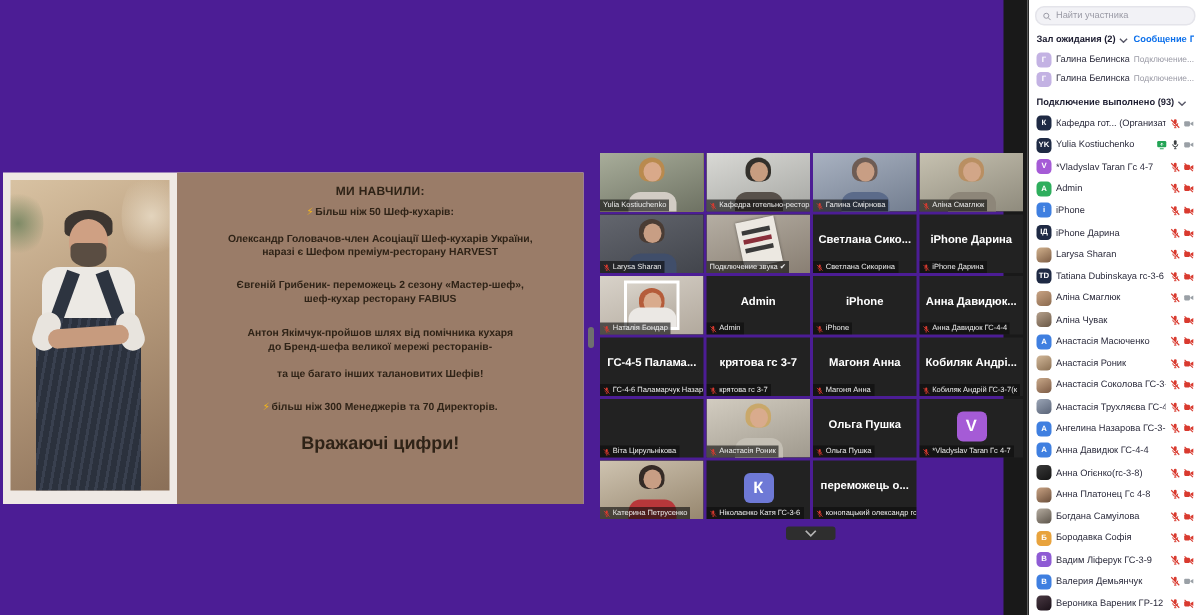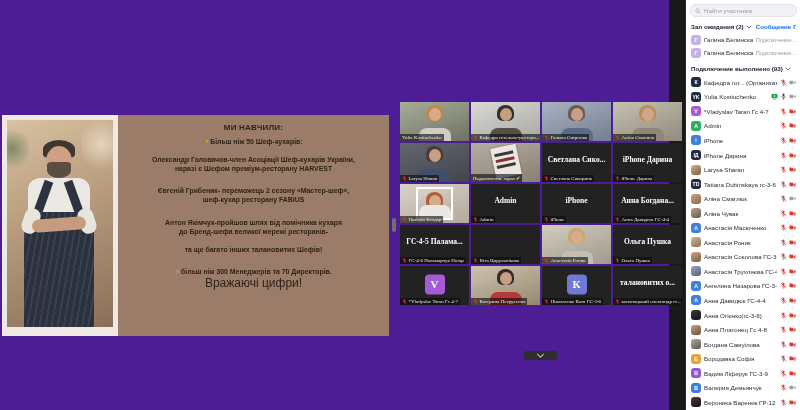--- a/index.html
+++ b/index.html
@@ -30,27 +30,27 @@
   .chef-arms{position:absolute;left:25px;top:98px;width:54px;height:13px;border-radius:7px;background:#c79b7e;transform:rotate(-4deg);}
   .chef-sleeveL{position:absolute;left:16px;top:88px;width:16px;height:26px;border-radius:8px;background:#e8e4de;transform:rotate(18deg);}
   .chef-sleeveR{position:absolute;left:72px;top:88px;width:16px;height:26px;border-radius:8px;background:#e8e4de;transform:rotate(-18deg);}
 
   .brown{flex:1;background:#9a7c68;color:#2f2317;display:flex;flex-direction:column;align-items:center;
     padding:8px 9px 5px;box-sizing:border-box;}
   .s-title{font-size:8px;font-weight:bold;letter-spacing:.2px;}
   .sp{font-size:6.9px;font-weight:bold;text-align:center;line-height:1.32;}
   .gap-s{margin-top:5px}.gap-m{margin-top:9px}.gap-l{margin-top:13px}
   .bolt{color:#f0b41c;margin-right:1px;}
-  .s-closing{font-size:12px;font-weight:normal;}
+  .s-closing{margin-top:12px;font-size:12px;font-weight:bold;}
 
   .share-scroll{position:absolute;left:392px;top:218px;width:4px;height:14px;background:#6f6f6f;border-radius:2px;}
 
   
   .grid{position:absolute;left:400px;top:102px;display:grid;grid-template-columns:repeat(4,69px);grid-auto-rows:39px;gap:2px;}
-  .tile{position:relative;background:#222;overflow:hidden;font-family:Liberation Serif, serif;}
+  .tile{position:relative;background:#222;overflow:hidden;}
   .tile.active{outline:2px solid #c3d45c;outline-offset:-2px;}
   .vid{position:absolute;inset:0;}
   .p-hair{position:absolute;left:50%;top:3px;width:17px;height:16px;margin-left:-8.5px;border-radius:50% 50% 35% 35%;}
   .p-head{position:absolute;left:50%;top:6px;width:12px;height:13px;margin-left:-6px;border-radius:50%;}
   .p-body{position:absolute;left:50%;bottom:-5px;width:32px;height:18px;margin-left:-16px;border-radius:8px 8px 0 0;}
   .pframe{position:absolute;left:16px;right:16px;top:3px;bottom:3px;border:2px solid #fff;background:inherit;overflow:hidden;}
   .paper{position:absolute;left:50%;top:3px;width:26px;height:31px;margin-left:-13px;background:#ece8e1;
     transform:rotate(-12deg);box-shadow:0 0 2px rgba(0,0,0,.45);}
   .paper::before{content:"";position:absolute;left:3px;top:6px;width:19px;height:2.5px;background:#3a3a3a;
     box-shadow:0 6px 0 #8a2f3a,0 12px 0 #3a3a3a;}
@@ -272,41 +272,77 @@
             <svg class="ic-red" viewBox="0 0 12 12">
               <rect x="4.4" y="0.8" width="3.2" height="5.4" rx="1.6" fill="currentColor"></rect>
               <path d="M3.1 5.4a2.9 2.9 0 0 0 5.8 0" fill="none" stroke="currentColor" stroke-width="1.1"></path>
               <path d="M6 8.3v2.2M4.6 10.5h2.8" stroke="currentColor" stroke-width="1" fill="none"></path>
               <path d="M1.4 1.4 10.6 10.6" stroke="currentColor" stroke-width="1.3"></path>
             </svg>
             <span>iPhone</span>
           </div>
         </div>
         <div class="tile">
-          <div class="bigname">Анна  Богдана...</div>
+          <div class="bigname">Анна  Давидюк...</div>
           <div class="lbl">
             <svg class="ic-red" viewBox="0 0 12 12">
               <rect x="4.4" y="0.8" width="3.2" height="5.4" rx="1.6" fill="currentColor"></rect>
               <path d="M3.1 5.4a2.9 2.9 0 0 0 5.8 0" fill="none" stroke="currentColor" stroke-width="1.1"></path>
               <path d="M6 8.3v2.2M4.6 10.5h2.8" stroke="currentColor" stroke-width="1" fill="none"></path>
               <path d="M1.4 1.4 10.6 10.6" stroke="currentColor" stroke-width="1.3"></path>
             </svg>
             <span>Анна Давидюк ГС-4-4</span>
           </div>
         </div>
         <div class="tile">
           <div class="bigname">ГС-4-5  Палама...</div>
           <div class="lbl">
             <svg class="ic-red" viewBox="0 0 12 12">
               <rect x="4.4" y="0.8" width="3.2" height="5.4" rx="1.6" fill="currentColor"></rect>
               <path d="M3.1 5.4a2.9 2.9 0 0 0 5.8 0" fill="none" stroke="currentColor" stroke-width="1.1"></path>
               <path d="M6 8.3v2.2M4.6 10.5h2.8" stroke="currentColor" stroke-width="1" fill="none"></path>
               <path d="M1.4 1.4 10.6 10.6" stroke="currentColor" stroke-width="1.3"></path>
             </svg>
             <span>ГС-4-6 Паламарчук Назар</span>
+          </div>
+        </div>
+        <div class="tile">
+          <div class="bigname">крятова гс 3-7</div>
+          <div class="lbl">
+            <svg class="ic-red" viewBox="0 0 12 12">
+              <rect x="4.4" y="0.8" width="3.2" height="5.4" rx="1.6" fill="currentColor"></rect>
+              <path d="M3.1 5.4a2.9 2.9 0 0 0 5.8 0" fill="none" stroke="currentColor" stroke-width="1.1"></path>
+              <path d="M6 8.3v2.2M4.6 10.5h2.8" stroke="currentColor" stroke-width="1" fill="none"></path>
+              <path d="M1.4 1.4 10.6 10.6" stroke="currentColor" stroke-width="1.3"></path>
+            </svg>
+            <span>крятова гс 3-7</span>
+          </div>
+        </div>
+        <div class="tile">
+          <div class="bigname">Магоня Анна</div>
+          <div class="lbl">
+            <svg class="ic-red" viewBox="0 0 12 12">
+              <rect x="4.4" y="0.8" width="3.2" height="5.4" rx="1.6" fill="currentColor"></rect>
+              <path d="M3.1 5.4a2.9 2.9 0 0 0 5.8 0" fill="none" stroke="currentColor" stroke-width="1.1"></path>
+              <path d="M6 8.3v2.2M4.6 10.5h2.8" stroke="currentColor" stroke-width="1" fill="none"></path>
+              <path d="M1.4 1.4 10.6 10.6" stroke="currentColor" stroke-width="1.3"></path>
+            </svg>
+            <span>Магоня Анна</span>
+          </div>
+        </div>
+        <div class="tile">
+          <div class="bigname">Кобиляк  Андрі...</div>
+          <div class="lbl">
+            <svg class="ic-red" viewBox="0 0 12 12">
+              <rect x="4.4" y="0.8" width="3.2" height="5.4" rx="1.6" fill="currentColor"></rect>
+              <path d="M3.1 5.4a2.9 2.9 0 0 0 5.8 0" fill="none" stroke="currentColor" stroke-width="1.1"></path>
+              <path d="M6 8.3v2.2M4.6 10.5h2.8" stroke="currentColor" stroke-width="1" fill="none"></path>
+              <path d="M1.4 1.4 10.6 10.6" stroke="currentColor" stroke-width="1.3"></path>
+            </svg>
+            <span>Кобиляк Андрій ГС-3-7(к</span>
           </div>
         </div>
         <div class="tile">
           <div class="lbl">
             <svg class="ic-red" viewBox="0 0 12 12">
               <rect x="4.4" y="0.8" width="3.2" height="5.4" rx="1.6" fill="currentColor"></rect>
               <path d="M3.1 5.4a2.9 2.9 0 0 0 5.8 0" fill="none" stroke="currentColor" stroke-width="1.1"></path>
               <path d="M6 8.3v2.2M4.6 10.5h2.8" stroke="currentColor" stroke-width="1" fill="none"></path>
               <path d="M1.4 1.4 10.6 10.6" stroke="currentColor" stroke-width="1.3"></path>
             </svg>
@@ -375,21 +411,21 @@
             <svg class="ic-red" viewBox="0 0 12 12">
               <rect x="4.4" y="0.8" width="3.2" height="5.4" rx="1.6" fill="currentColor"></rect>
               <path d="M3.1 5.4a2.9 2.9 0 0 0 5.8 0" fill="none" stroke="currentColor" stroke-width="1.1"></path>
               <path d="M6 8.3v2.2M4.6 10.5h2.8" stroke="currentColor" stroke-width="1" fill="none"></path>
               <path d="M1.4 1.4 10.6 10.6" stroke="currentColor" stroke-width="1.3"></path>
             </svg>
             <span>Ніколаєнко Катя ГС-3-6</span>
           </div>
         </div>
         <div class="tile">
-          <div class="bigname">талановитих  о...</div>
+          <div class="bigname">переможець  о...</div>
           <div class="lbl">
             <svg class="ic-red" viewBox="0 0 12 12">
               <rect x="4.4" y="0.8" width="3.2" height="5.4" rx="1.6" fill="currentColor"></rect>
               <path d="M3.1 5.4a2.9 2.9 0 0 0 5.8 0" fill="none" stroke="currentColor" stroke-width="1.1"></path>
               <path d="M6 8.3v2.2M4.6 10.5h2.8" stroke="currentColor" stroke-width="1" fill="none"></path>
               <path d="M1.4 1.4 10.6 10.6" stroke="currentColor" stroke-width="1.3"></path>
             </svg>
             <span>конопацький олександр гс...</span>
           </div>
         </div>

